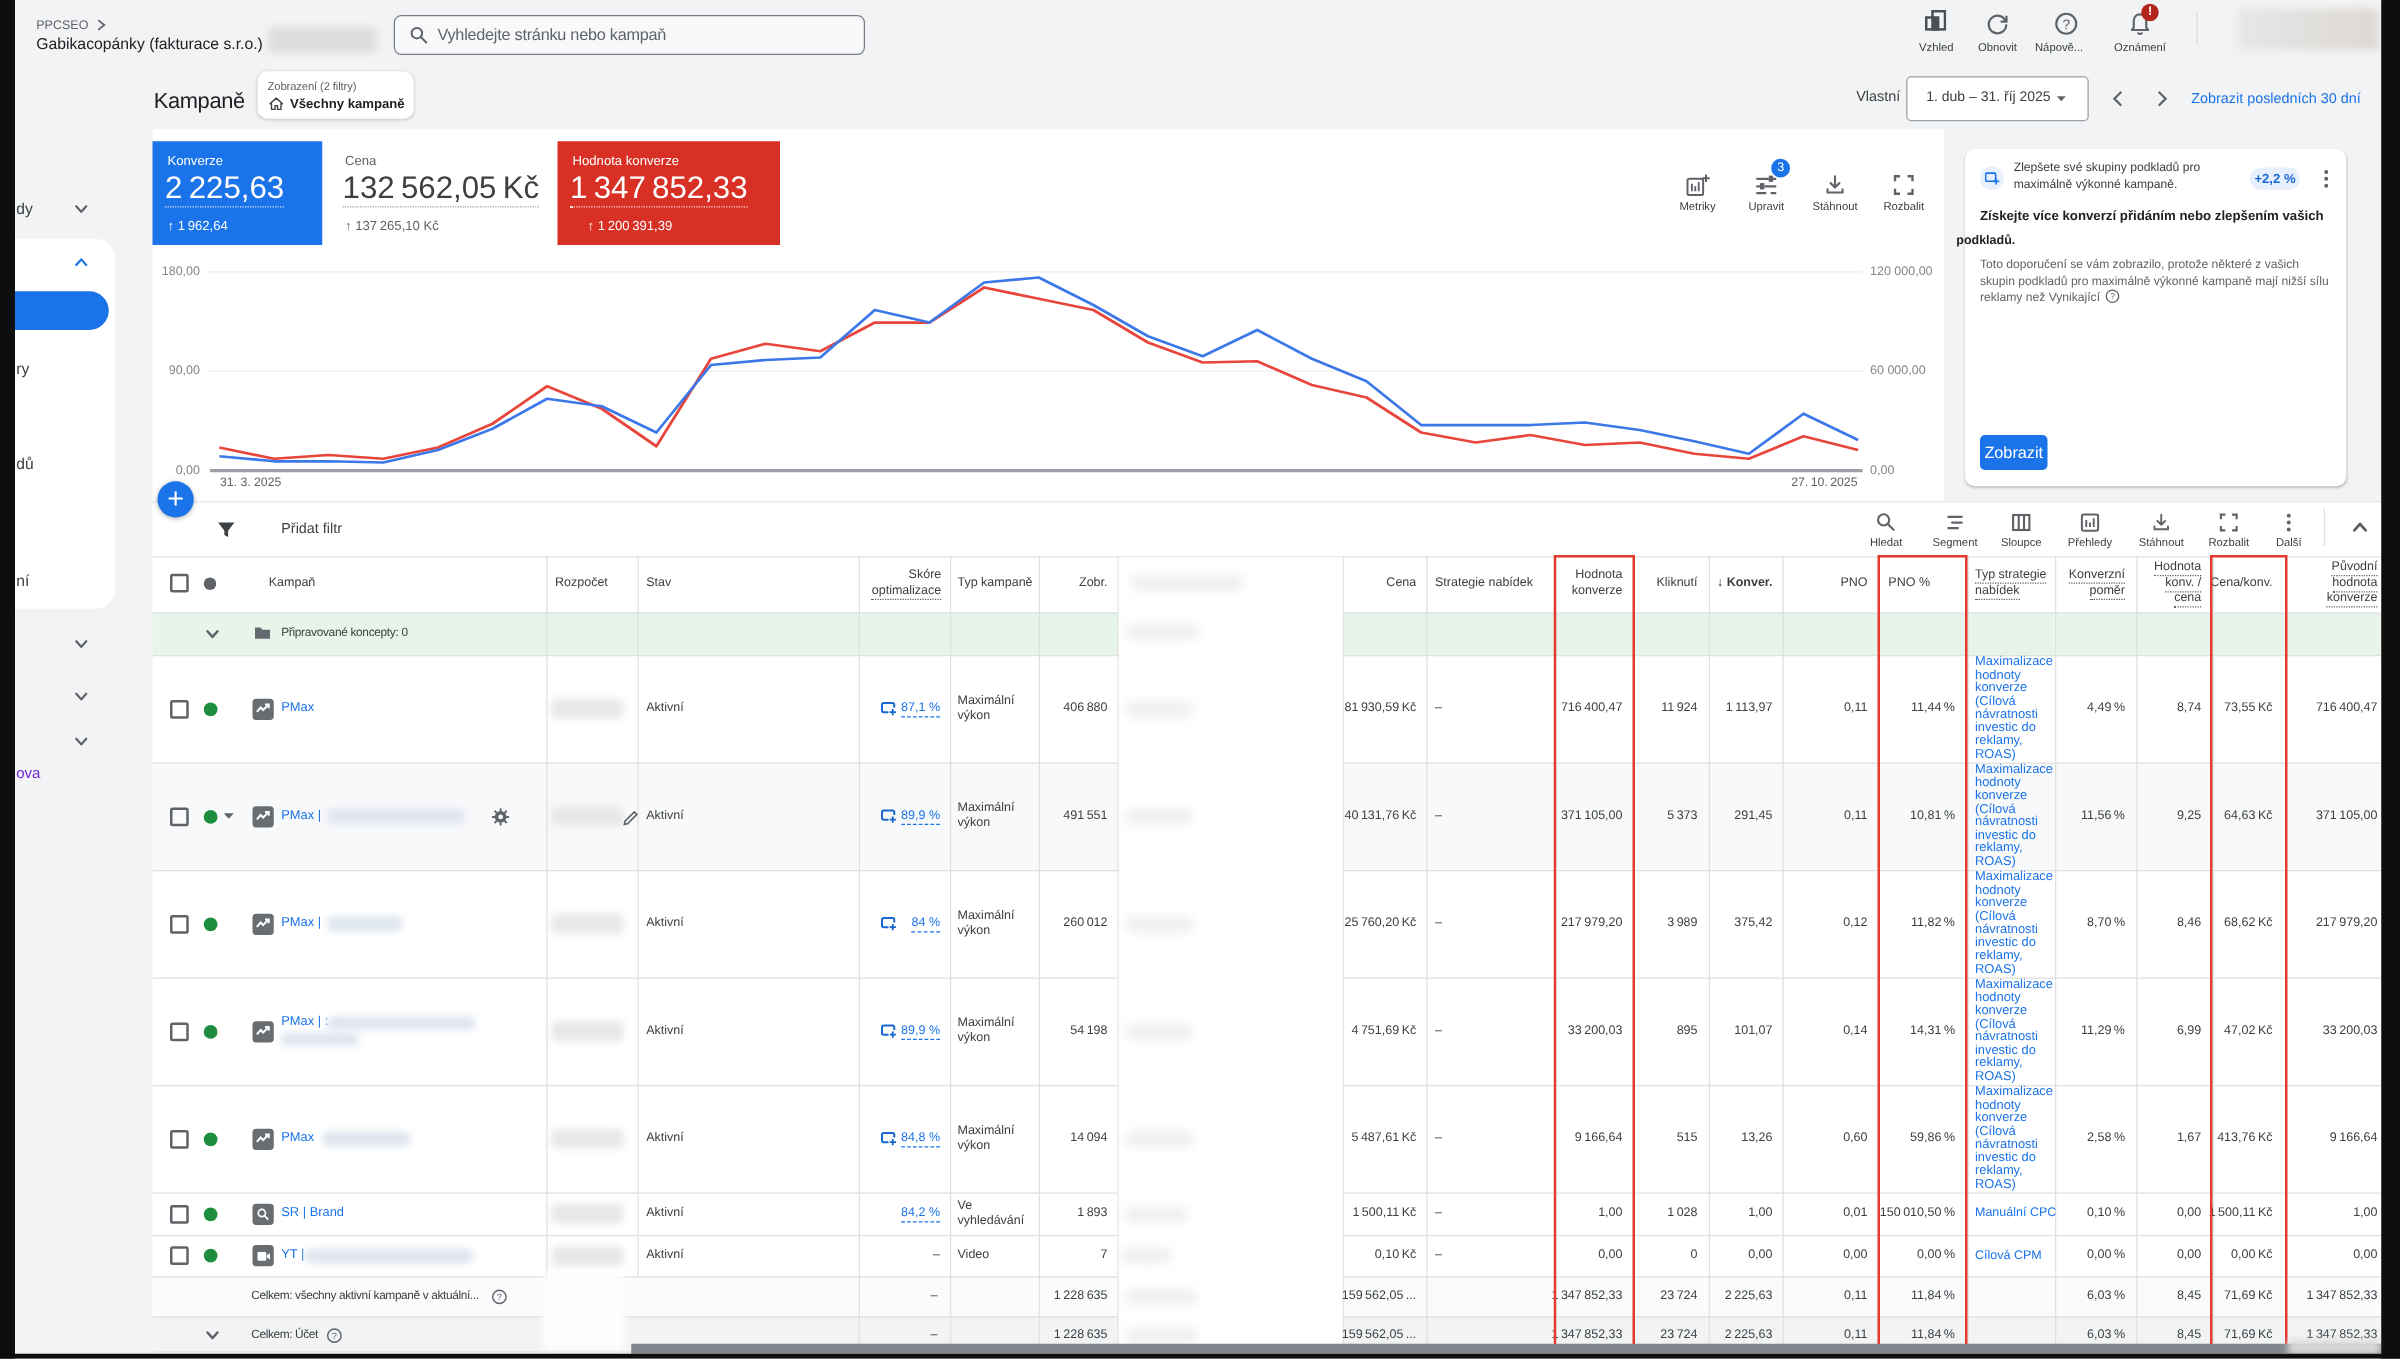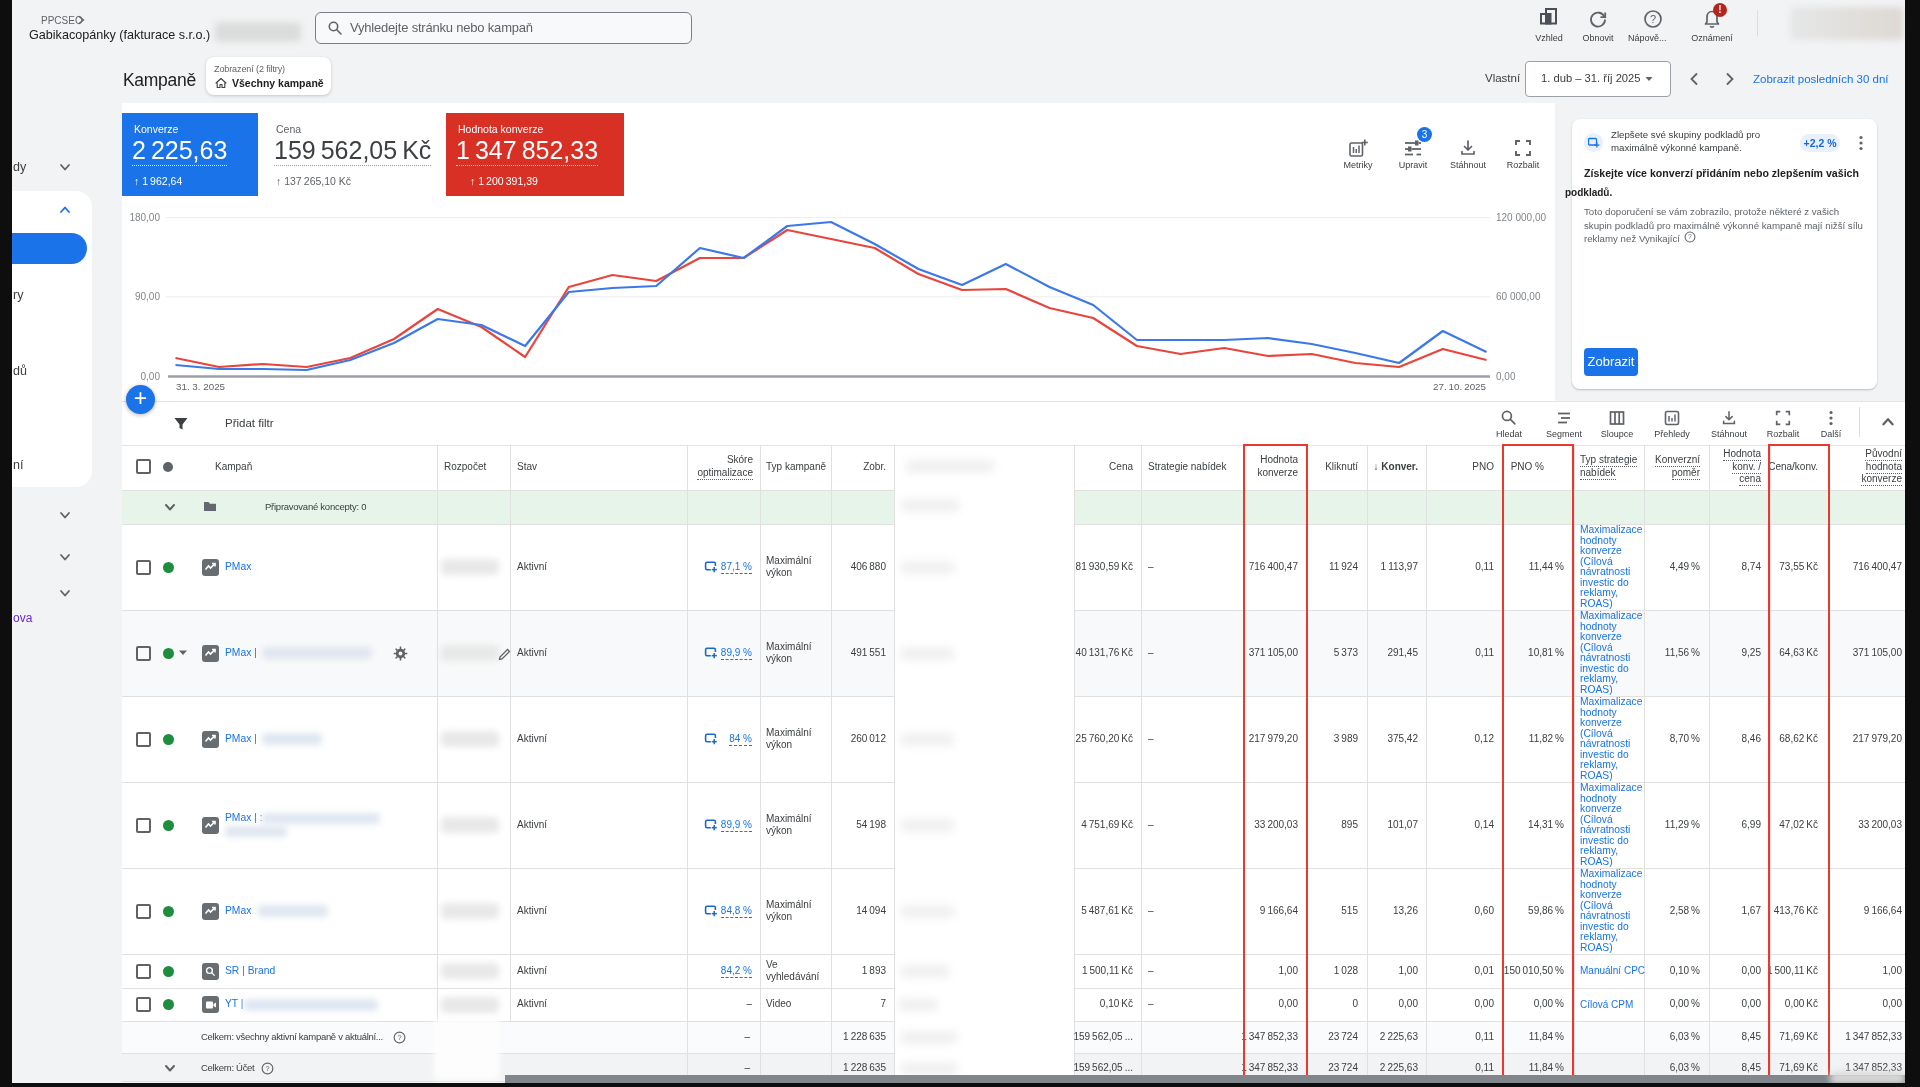--- a/index.html
+++ b/index.html
@@ -7,21 +7,21 @@
 .a { position:absolute; }
 .vline { position:absolute; width:1px; background:#e0e0e0; }
 .hline { position:absolute; height:1px; background:#e0e0e0; }
 .cb { position:absolute; width:15px; height:15px; border:2px solid #5f6368; border-radius:2px; }
 .gdot { position:absolute; width:11px; height:11px; border-radius:50%; background:#1e8e3e; }
 .cicon { position:absolute; width:17px; height:17px; background:#686d71; border-radius:3px; display:flex; align-items:center; justify-content:center; }
 .blur { position:absolute; filter:blur(3px); border-radius:4px; }
 .rred { position:absolute; border:2.5px solid #e8392e; }
 </style></head><body>
 
-<div class="a" style="left:29px;top:15px;font-size:10px;color:#5f6368;white-space:nowrap;margin-left:12px;">PPCSEO</div>
+<div class="a" style="left:29px;top:15px;font-size:10px;color:#5f6368;white-space:nowrap;">PPCSEO</div>
 <svg class="a" style="left:76px;top:15px" width="10" height="10" viewBox="0 0 10 10">
     <path d="M3 1.5 L7.5 5 L3 8.5" fill="none" stroke="#5f6368" stroke-width="1.4" stroke-linecap="round"></path>
   </svg>
 <div class="a" style="left:29px;top:28px;font-size:12.6px;color:#202124;white-space:nowrap;">Gabikacopánky (fakturace s.r.o.)</div>
 <div class="a blur" style="left:215px;top:22px;width:86px;height:20px;background:#dcdcdc;"></div>
 <div class="a" style="left:315px;top:12px;width:377px;height:32px;background:#f8f9fa;border:1.5px solid #7a7f85;border-radius:6px;"></div>
 <svg class="a" style="left:327px;top:20px" width="16" height="16" viewBox="0 0 16 16">
     <circle cx="6.5" cy="6.5" r="4.2" fill="none" stroke="#5f6368" stroke-width="1.6"></circle>
     <line x1="9.8" y1="9.8" x2="14" y2="14" stroke="#5f6368" stroke-width="1.6" stroke-linecap="round"></line>
   </svg>
@@ -92,21 +92,21 @@
 <svg class="a" style="left:58px;top:586px" width="14" height="14" viewBox="0 0 14 14">
     <path d="M3 5 L7 9.5 L11 5" fill="none" stroke="#5f6368" stroke-width="1.8" stroke-linecap="round" stroke-linejoin="round"></path>
   </svg>
 <div class="a" style="left:122px;top:103px;width:1433px;height:298px;background:#fff;"></div>
 <div class="a" style="left:122px;top:113px;width:136px;height:83px;background:#1a73e8;"></div>
 <div class="a" style="left:134px;top:123px;font-size:10.5px;color:#fff;white-space:nowrap;">Konverze</div>
 <div class="a" style="left:132px;top:136px;font-size:25px;color:#fff;white-space:nowrap;"><span style="border-bottom:1px dotted rgba(255,255,255,.8);padding-bottom:1px;">2 225,63</span></div>
 <div class="a" style="left:134px;top:175px;font-size:10.5px;color:#fff;white-space:nowrap;">↑ 1 962,64</div>
 <div class="a" style="left:258px;top:113px;width:188px;height:83px;background:#fff;"></div>
 <div class="a" style="left:276px;top:123px;font-size:10.5px;color:#5f6368;white-space:nowrap;">Cena</div>
-<div class="a" style="left:274px;top:136px;font-size:25px;color:#3c4043;white-space:nowrap;"><span style="border-bottom:1px dotted #9aa0a6;padding-bottom:1px;">159 562,05 Kč</span></div>
+<div class="a" style="left:274px;top:136px;font-size:25px;color:#3c4043;white-space:nowrap;"><span style="border-bottom:1px dotted #9aa0a6;padding-bottom:1px;">132 562,05 Kč</span></div>
 <div class="a" style="left:276px;top:175px;font-size:10.5px;color:#5f6368;white-space:nowrap;">↑ 137 265,10 Kč</div>
 <div class="a" style="left:446px;top:113px;width:178px;height:83px;background:#d93025;"></div>
 <div class="a" style="left:458px;top:123px;font-size:10.5px;color:#fff;white-space:nowrap;">Hodnota konverze</div>
 <div class="a" style="left:456px;top:136px;font-size:25px;color:#fff;white-space:nowrap;"><span style="border-bottom:1px dotted rgba(255,255,255,.8);padding-bottom:1px;">1 347 852,33</span></div>
 <div class="a" style="left:458px;top:175px;font-size:10.5px;color:#fff;white-space:nowrap;margin-left:12px;">↑ 1 200 391,39</div>
 <svg class="a" style="left:1348px;top:138px" width="20" height="20" viewBox="0 0 20 20">
     <rect x="2" y="5" width="12.5" height="13" rx="1.5" fill="none" stroke="#5f6368" stroke-width="1.6"></rect>
     <line x1="5.5" y1="9" x2="5.5" y2="15" stroke="#5f6368" stroke-width="1.5"></line>
     <line x1="8.2" y1="11" x2="8.2" y2="15" stroke="#5f6368" stroke-width="1.5"></line>
     <line x1="11" y1="7.5" x2="11" y2="15" stroke="#5f6368" stroke-width="1.5"></line>
@@ -286,21 +286,21 @@
 <div class="a" style="right:102px;top:461px;font-size:10px;color:#3c4043;white-space:nowrap;text-align:right;">Cena/konv.</div>
 <div class="a" style="right:18px;top:448px;font-size:10px;color:#3c4043;white-space:nowrap;text-align:right;line-height:12px;"><span style="border-bottom:1px dotted #5f6368;padding-bottom:1px;">Původní</span></div>
 <div class="a" style="right:18px;top:460.6px;font-size:10px;color:#3c4043;white-space:nowrap;text-align:right;line-height:12px;"><span style="border-bottom:1px dotted #5f6368;padding-bottom:1px;">hodnota</span></div>
 <div class="a" style="right:18px;top:473.2px;font-size:10px;color:#3c4043;white-space:nowrap;text-align:right;line-height:12px;"><span style="border-bottom:1px dotted #5f6368;padding-bottom:1px;">konverze</span></div>
 <svg class="a" style="left:163px;top:500px" width="14" height="14" viewBox="0 0 14 14">
     <path d="M3 5 L7 9.5 L11 5" fill="none" stroke="#5f6368" stroke-width="2" stroke-linecap="round" stroke-linejoin="round"></path>
   </svg>
 <svg class="a" style="left:203px;top:500px" width="14" height="12" viewBox="0 0 14 12">
     <path d="M1 2 L5.5 2 L7 3.8 L13 3.8 L13 11 L1 11 Z" fill="#636871"></path>
   </svg>
-<div class="a" style="left:225px;top:501px;font-size:9.5px;color:#3c4043;white-space:nowrap;letter-spacing:-0.25px;margin-left:40px;">Připravované koncepty: 0</div>
+<div class="a" style="left:225px;top:501px;font-size:9.5px;color:#3c4043;white-space:nowrap;letter-spacing:-0.25px;">Připravované koncepty: 0</div>
 <div class="cb" style="left:136px;top:559.5px;"></div>
 <div class="gdot" style="left:163px;top:561.5px;"></div>
 <div class="cicon" style="left:202px;top:558.5px;">
     <svg width="13" height="13" viewBox="0 0 13 13">
       <path d="M1.5 8.5 L4.5 5 L6.5 7 L11 2.5" fill="none" stroke="#fff" stroke-width="1.6"></path>
       <path d="M8 2.5 L11 2.5 L11 5.5" fill="none" stroke="#fff" stroke-width="1.6"></path>
     </svg>
   </div>
 <div class="a" style="left:225px;top:560.5px;font-size:10.3px;color:#1a73e8;white-space:nowrap;">PMax</div>
 <div class="a blur" style="left:441px;top:559.0px;width:58px;height:16px;background:#e8e8e8;"></div>

